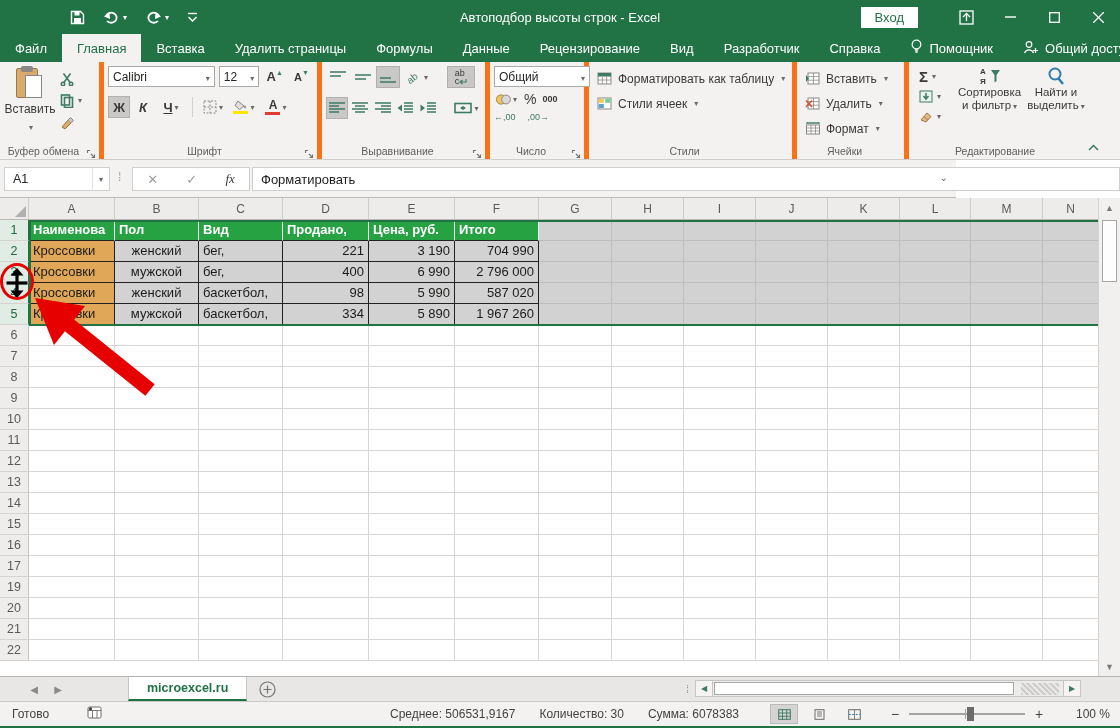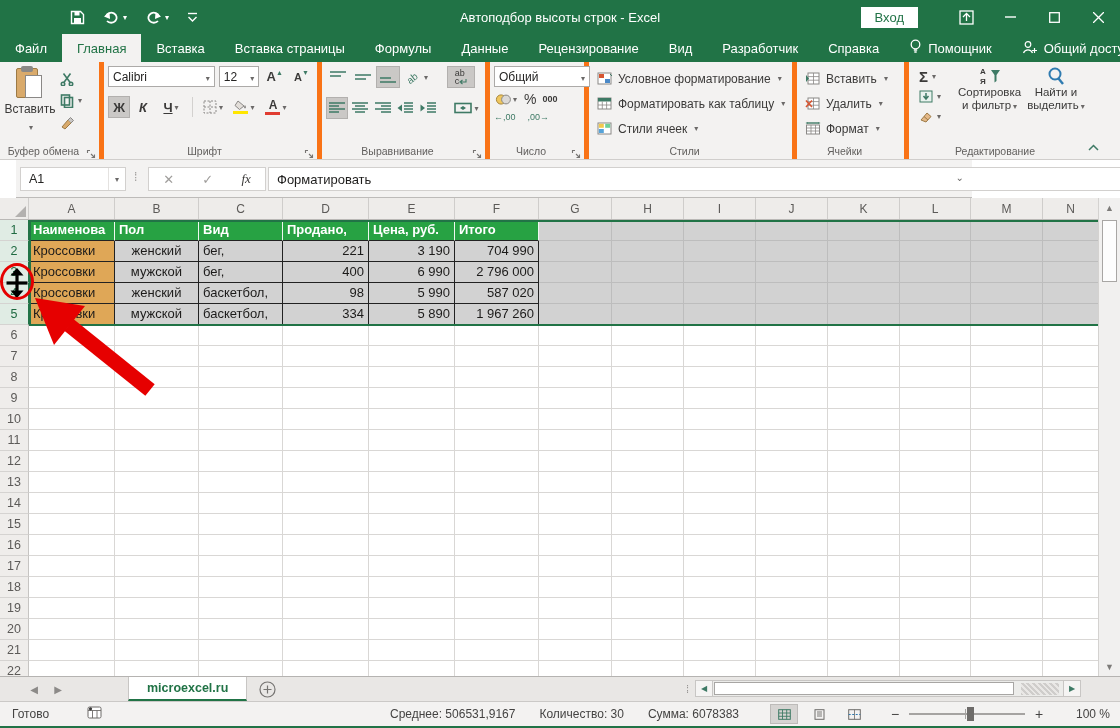--- a/index.html
+++ b/index.html
@@ -57,21 +57,21 @@
   .vdiv{width:1px;height:20px;background:#d3d1cf;margin:0 4px;}
 
   
   .stylerow{display:flex;align-items:center;gap:5px;height:25px;font-size:12px;color:#3b3a39;cursor:pointer;white-space:nowrap;}
 
   
   .edit-2line{display:flex;flex-direction:column;align-items:center;font-size:11.5px;color:#3b3a39;line-height:13px;cursor:pointer;margin:0 3px;}
   #collapse-ribbon{position:absolute;right:6px;bottom:4px;cursor:pointer;}
 
   
-  #formulabar{left:16px;top:160px;width:956px;height:38px;background:#f3f2f1;border-bottom:1px solid #bdbbb9;}
+  #formulabar{left:0;top:160px;width:956px;height:38px;background:#f3f2f1;border-bottom:1px solid #bdbbb9;}
   #namebox{position:absolute;left:4px;top:7px;width:106px;height:24px;background:#fff;border:1px solid #d2d0ce;
            font-size:12.5px;color:#252423;display:flex;align-items:center;padding-left:8px;}
   #namebox .nb-arrow{margin-left:auto;border-left:1px solid #e4e2e0;align-self:stretch;display:flex;align-items:center;padding:0 6px;color:#6b6968;font-size:8px;}
   #fb-dots{position:absolute;left:118px;top:10px;color:#a09e9c;font-size:12px;letter-spacing:0;}
   #fxpanel{position:absolute;left:132px;top:7px;width:118px;height:24px;background:#fff;border:1px solid #d2d0ce;
            display:flex;align-items:center;justify-content:space-around;font-size:13px;color:#9f9d9b;}
   #fxpanel .fx{font-family:"Liberation Serif","DejaVu Serif",serif;font-style:italic;color:#3b3a39;}
   #formula-input{position:absolute;left:252px;top:7px;width:868px;height:24px;background:#fff;border:1px solid #d2d0ce;
                  font-size:13px;color:#1e1d1c;display:flex;align-items:center;padding-left:8px;}
   #fb-expand{position:absolute;right:8px;top:12px;color:#6b6968;font-size:10px;}
@@ -198,21 +198,21 @@
           </svg>
       </div>
     </div>
   </div>
 
   <div id="tabsrow" class="abs">
     <div class="rtab">Файл</div>
     <div id="tabs-container" style="display:flex;">
         <div class="rtab active">Главная</div>
         <div class="rtab">Вставка</div>
-        <div class="rtab">Вставка страницы</div>
+        <div class="rtab">Удалить страницы</div>
         <div class="rtab">Формулы</div>
         <div class="rtab">Данные</div>
         <div class="rtab">Рецензирование</div>
         <div class="rtab">Вид</div>
         <div class="rtab">Разработчик</div>
         <div class="rtab">Справка</div>
       </div>
     <div class="rtab assistant">
       <span>
         <svg width="13" height="15" viewBox="0 0 13 15">
@@ -429,29 +429,20 @@
       </div>
       <div class="glabel">Число</div>
       <span class="launcher">
         <svg width="10" height="10" viewBox="0 0 10 10">
             <path d="M1.5 4 V1.5 H4 M5 5 l3.5 3.5 M8.5 5.5 v3 h-3" fill="none" stroke="#767472" stroke-width="1.1"></path>
           </svg>
       </span>
     </div>
 
     <div class="rgroup" style="width:208px;padding-left:8px;">
-      <div class="stylerow dd">
-        <svg width="16" height="13" viewBox="0 0 16 13">
-            <rect x="1" y="1" width="13" height="11" fill="#fff" stroke="#8a8886"></rect>
-            <rect x="2" y="2" width="5" height="4" fill="#d65532"></rect>
-            <rect x="8" y="7" width="5" height="4" fill="#4a89c8"></rect>
-            <path d="M13 2 l2 2" stroke="#3e7a65"></path>
-          </svg>
-        <span>Условное форматирование</span>
-      </div>
       <div class="stylerow dd">
         <svg width="16" height="13" viewBox="0 0 16 13">
             <rect x="1" y="1" width="13" height="11" fill="#fff" stroke="#8a8886"></rect>
             <rect x="1" y="1" width="13" height="3.5" fill="#3e7a65"></rect>
             <path d="M5.3 4.5 v7.5 M9.6 4.5 v7.5 M1 8 h13" stroke="#8a8886" stroke-width="0.8"></path>
           </svg>
         <span>Форматировать как таблицу</span>
       </div>
       <div class="stylerow dd">
         <svg width="16" height="13" viewBox="0 0 16 13">
@@ -843,37 +834,20 @@
           <div class="cell" style="width: 72px;"></div>
           <div class="cell" style="width: 72px;"></div>
           <div class="cell" style="width: 72px;"></div>
           <div class="cell" style="width: 72px;"></div>
           <div class="cell" style="width: 71px;"></div>
           <div class="cell" style="width: 72px;"></div>
           <div class="cell" style="width: 56px;"></div>
         </div>
         <div class="grow">
           <div class="rowhdr">17</div>
-          <div class="cell" style="width: 86px;"></div>
-          <div class="cell" style="width: 84px;"></div>
-          <div class="cell" style="width: 84px;"></div>
-          <div class="cell" style="width: 86px;"></div>
-          <div class="cell" style="width: 86px;"></div>
-          <div class="cell" style="width: 84px;"></div>
-          <div class="cell" style="width: 73px;"></div>
-          <div class="cell" style="width: 72px;"></div>
-          <div class="cell" style="width: 72px;"></div>
-          <div class="cell" style="width: 72px;"></div>
-          <div class="cell" style="width: 72px;"></div>
-          <div class="cell" style="width: 71px;"></div>
-          <div class="cell" style="width: 72px;"></div>
-          <div class="cell" style="width: 56px;"></div>
-        </div>
-        <div class="grow">
-          <div class="rowhdr">18</div>
           <div class="cell" style="width: 86px;"></div>
           <div class="cell" style="width: 84px;"></div>
           <div class="cell" style="width: 84px;"></div>
           <div class="cell" style="width: 86px;"></div>
           <div class="cell" style="width: 86px;"></div>
           <div class="cell" style="width: 84px;"></div>
           <div class="cell" style="width: 73px;"></div>
           <div class="cell" style="width: 72px;"></div>
           <div class="cell" style="width: 72px;"></div>
           <div class="cell" style="width: 72px;"></div>

